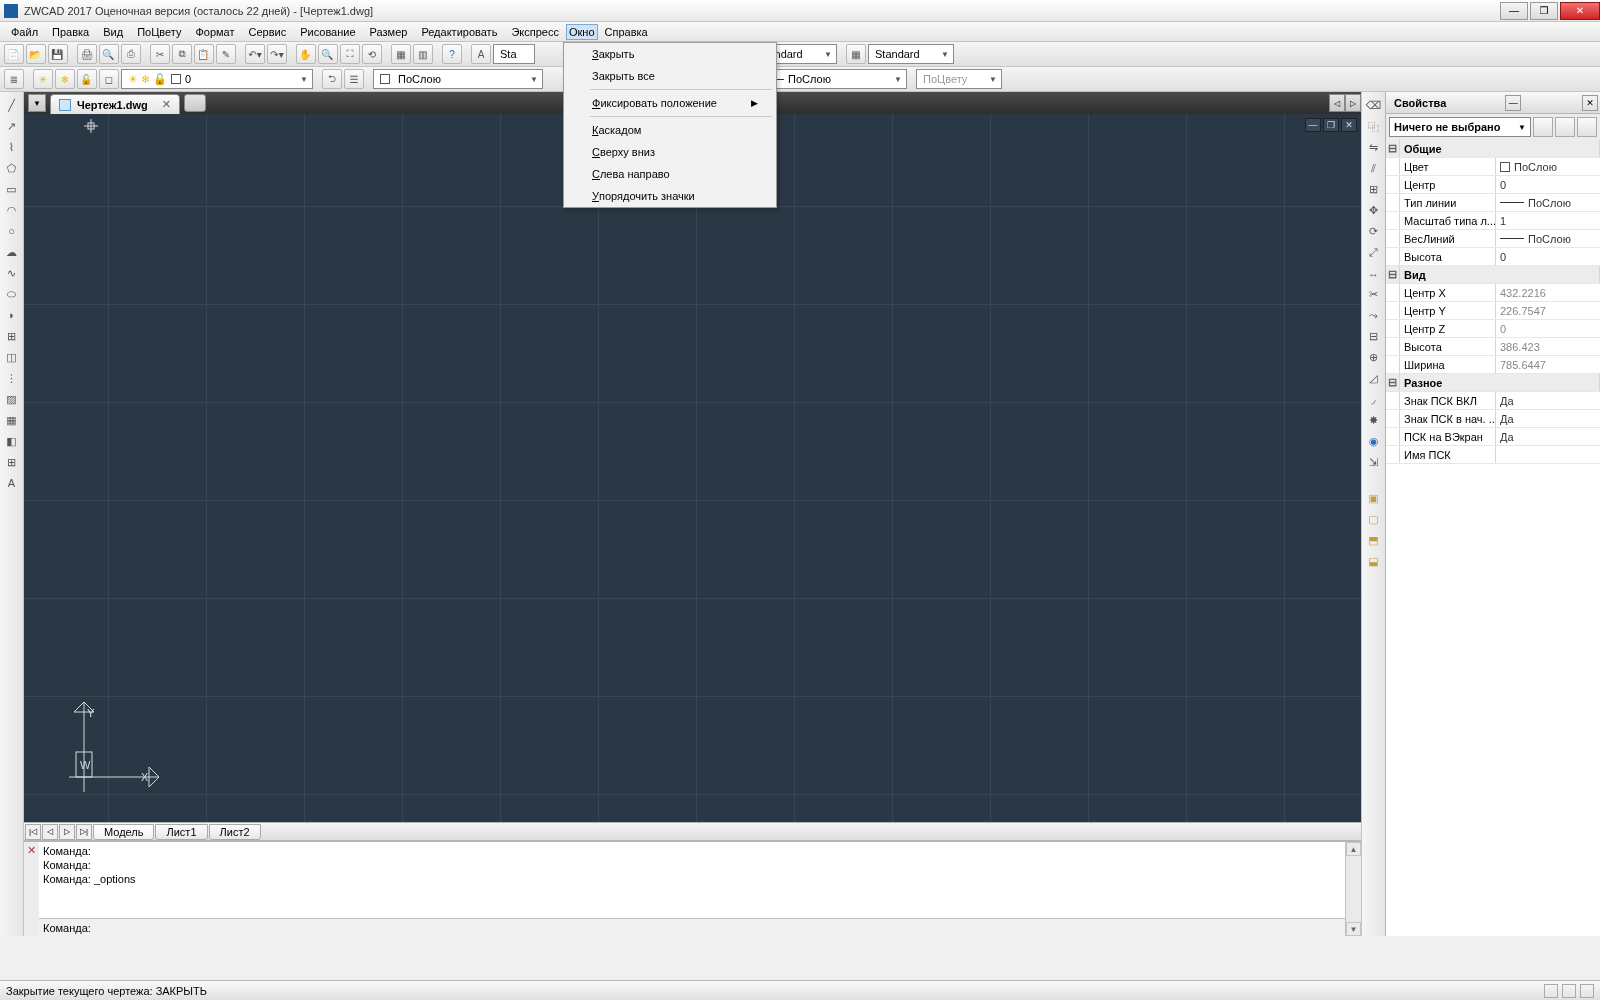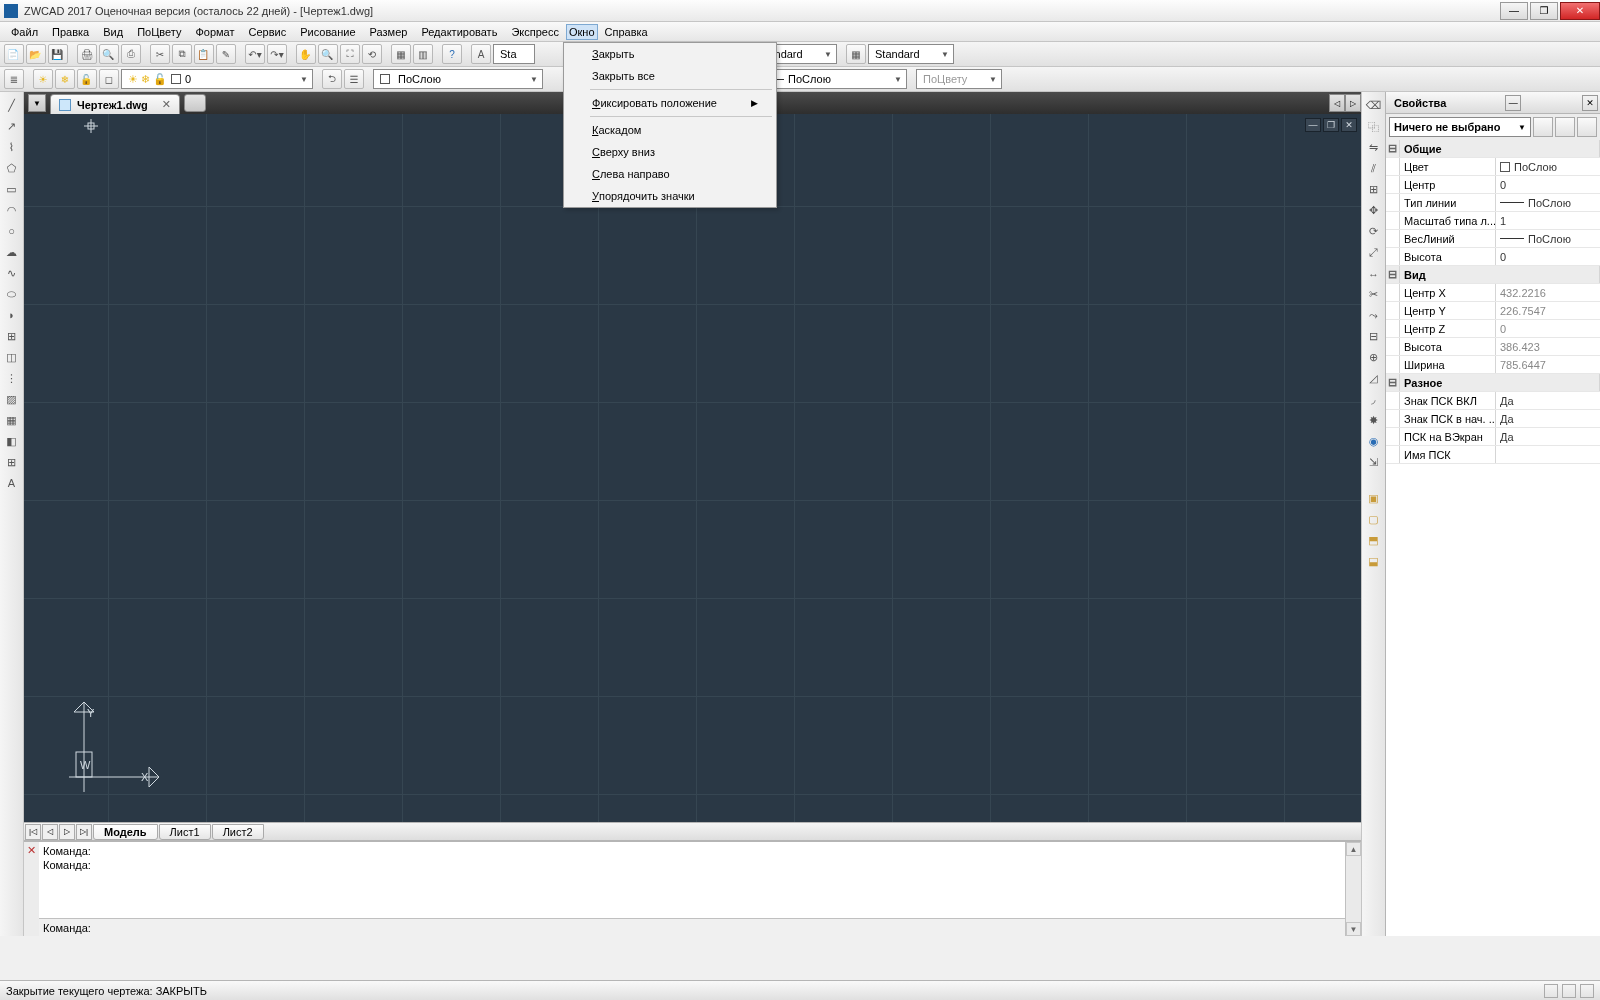--- a/index.html
+++ b/index.html
@@ -53,21 +53,21 @@
 }
 .docwinbtns { position:absolute; top:4px; right:4px; display:flex; gap:2px; }
 .docwinbtns div { width:16px; height:14px; background:#3a4754; border:1px solid #1a232c; color:#d4dbe1; display:flex; align-items:center; justify-content:center; font-size:9px; }
 .ucs { position:absolute; left:30px; bottom:20px; width:120px; height:120px; }
 .ucs svg { stroke:#cfd8df; fill:none; stroke-width:1;}
 
 
 .layouttabs { height:19px; background:linear-gradient(#f5f5f5,#dedede); display:flex; align-items:center; border-top:1px solid #b5b5b5; border-bottom:1px solid #b5b5b5; }
 .layouttabs .nav { width:16px; height:16px; border:1px solid #aaa; background:#f0f0f0; display:flex; align-items:center; justify-content:center; font-size:8px; margin-left:1px;}
 .layouttabs .ltab { padding:1px 10px; border:1px solid #aaa; background:linear-gradient(#fdfdfd,#e6e6e6); margin-left:1px; border-radius:0 0 3px 3px; }
-.layouttabs .ltab.active { background:linear-gradient(#fff,#f2f2f2); font-weight:bold; }
+.layouttabs .ltab.active { background:linear-gradient(#fff,#f2f2f2); font-weight:normal; }
 
 
 .cmdarea { height:95px; display:flex; border-top:1px solid #b5b5b5; }
 .cmdarea .closebtn { width:15px; background:#ececec; display:flex; align-items:flex-start; justify-content:center; padding-top:2px; color:#b33; }
 .cmdtext { flex:1; background:#fff; font-family: Consolas, monospace; font-size:12px; padding:2px 4px; overflow:hidden; }
 .cmdtext div { line-height:14px; white-space:pre; }
 .cmdinput { border-top:1px solid #c0c0c0; height:18px; display:flex; align-items:center; padding-left:4px; font-family:Consolas,monospace; font-size:12px; }
 .cmdscroll { width:16px; background:#eaeaea; border-left:1px solid #c0c0c0; display:flex; flex-direction:column; }
 .cmdscroll div { height:14px; display:flex; align-items:center; justify-content:center; font-size:8px; color:#666; border:1px solid #c5c5c5;}
 
@@ -284,20 +284,21 @@
           <div class="ltab">Лист2</div>
         </div>
     </div>
 
     <div class="cmdarea">
       <div class="closebtn">✕</div>
       <div style="flex:1;display:flex;flex-direction:column;">
         <div class="cmdtext" id="cmdhist">
             <div>Команда:</div>
             <div>Команда:</div>
+            <div>Команда: _options</div>
             <div></div>
           </div>
         <div class="cmdinput">
             <span>Команда:</span>
           </div>
       </div>
       <div class="cmdscroll">
         <div>▲</div>
         <div style="flex:1;border:none;"></div>
         <div>▼</div>

